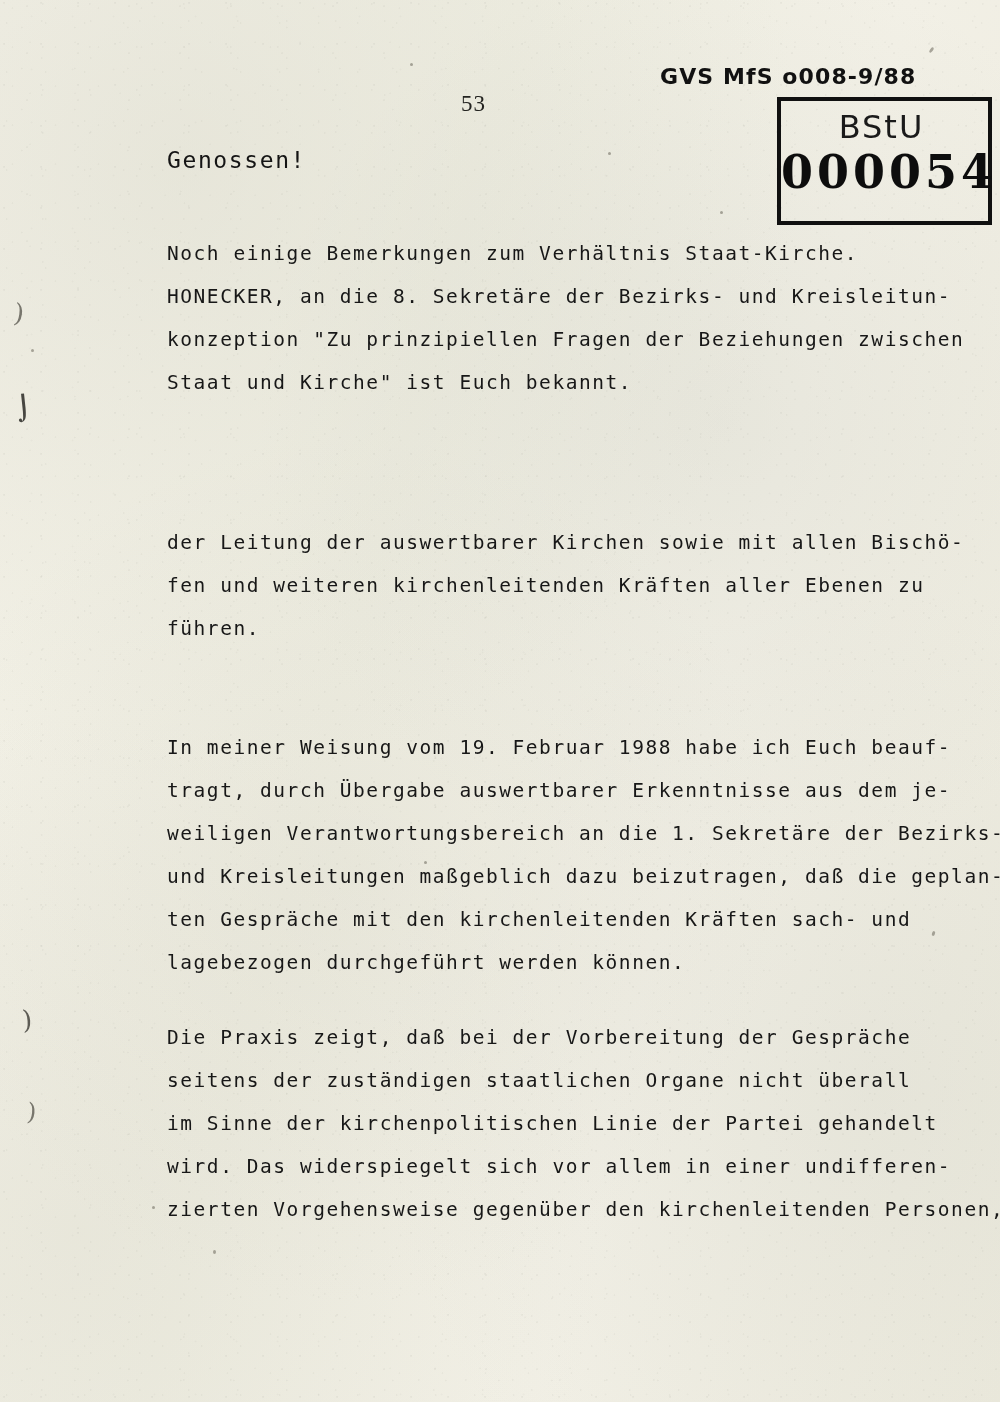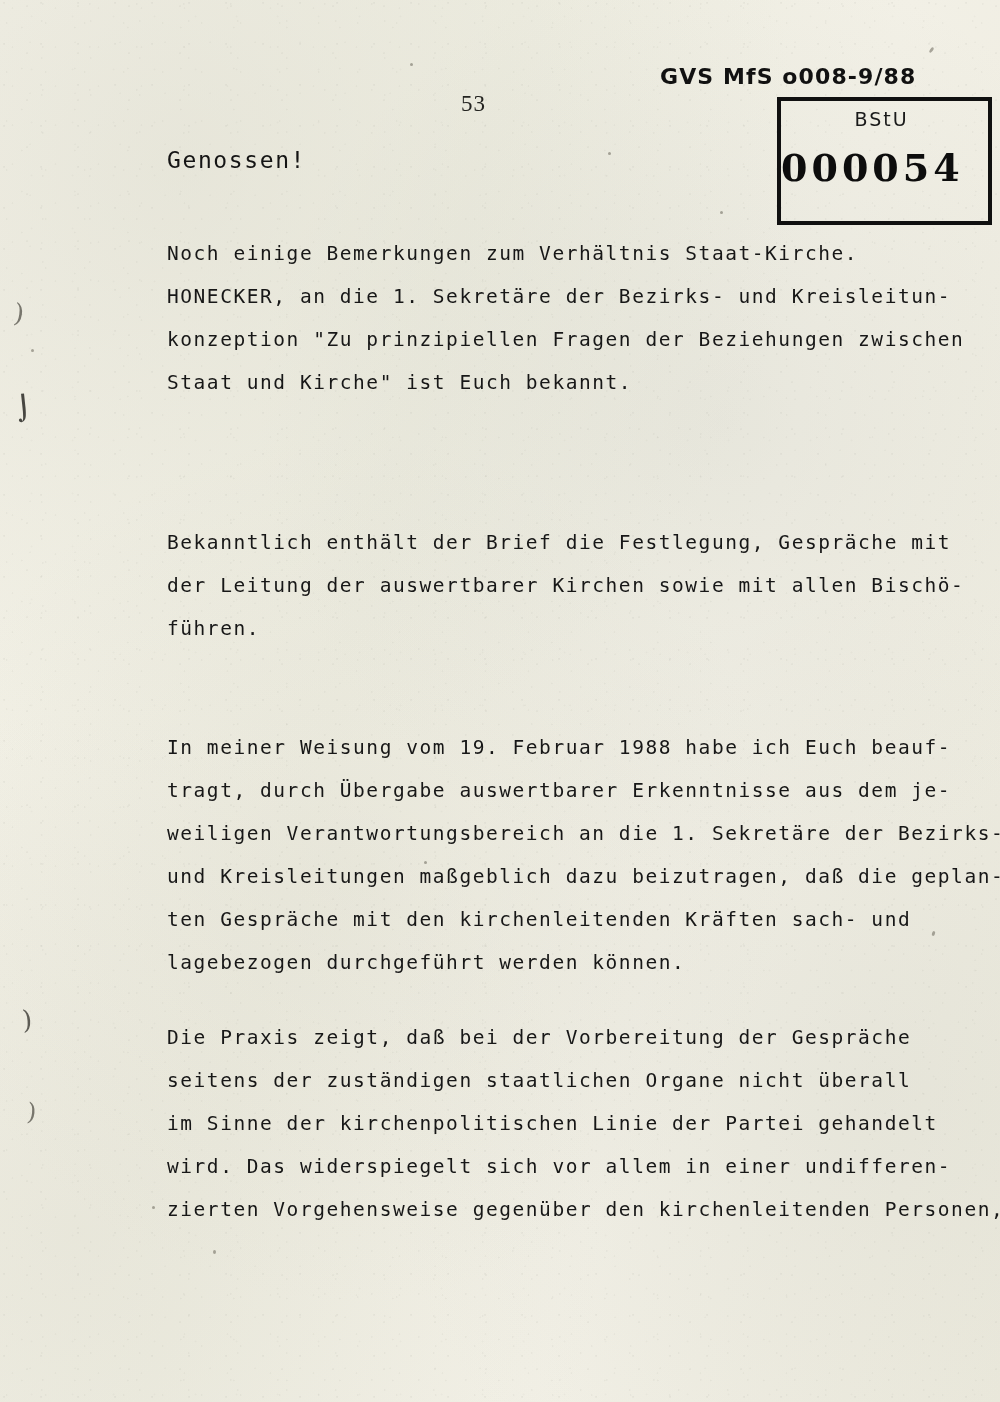--- a/index.html
+++ b/index.html
@@ -82,32 +82,32 @@
     box-sizing: border-box;
     background: transparent;
   }
   #bstu-label {
     position: absolute;
     left: 0;
     right: 6px;
     top: 7px;
     text-align: center;
     font-family: "DejaVu Sans", "Liberation Sans", sans-serif;
-    font-size: 19px;
+    font-size: 32px;
     letter-spacing: 2px;
     color: #1a1a1a;
   }
   #bstu-number {
     position: absolute;
     left: 0;
     right: 10px;
     top: 44px;
     font-family: "DejaVu Serif", "Liberation Serif", serif;
     font-weight: bold;
-    font-size: 38px;
+    font-size: 46px;
     letter-spacing: 4px;
     color: #0d0d0d;
   }
 
   
   #salutation {
     position: absolute;
     left: 167px;
     top: 147px;
     font-size: 23px;
@@ -168,28 +168,28 @@
 
   <div id="bstu-stamp">
     <div id="bstu-label">BStU</div>
     <div id="bstu-number">000054</div>
   </div>
 
   <div id="salutation">Genossen!</div>
 
   <div class="block" id="para-1">
     <div class="line">Noch einige Bemerkungen zum Verhältnis Staat-Kirche.</div>
-    <div class="line">HONECKER, an die 1. Sekretäre der Bezirks- und Kreisleitun-</div>
+    <div class="line">HONECKER, an die 8. Sekretäre der Bezirks- und Kreisleitun-</div>
     <div class="line">konzeption "Zu prinzipiellen Fragen der Beziehungen zwischen</div>
     <div class="line">Staat und Kirche" ist Euch bekannt.</div>
   </div>
 
   <div class="block" id="para-2">
-    <div class="line">Bekanntlich enthält der Brief die Festlegung, Gespräche mit</div>
     <div class="line">der Leitung der auswertbarer Kirchen sowie mit allen Bischö-</div>
+    <div class="line">fen und weiteren kirchenleitenden Kräften aller Ebenen zu</div>
     <div class="line">führen.</div>
   </div>
 
   <div class="block" id="para-3">
     <div class="line">In meiner Weisung vom 19. Februar 1988 habe ich Euch beauf-</div>
     <div class="line">tragt, durch Übergabe auswertbarer Erkenntnisse aus dem je-</div>
     <div class="line">weiligen Verantwortungsbereich an die 1. Sekretäre der Bezirks-</div>
     <div class="line">und Kreisleitungen maßgeblich dazu beizutragen, daß die geplan-</div>
     <div class="line">ten Gespräche mit den kirchenleitenden Kräften sach- und</div>
     <div class="line">lagebezogen durchgeführt werden können.</div>

